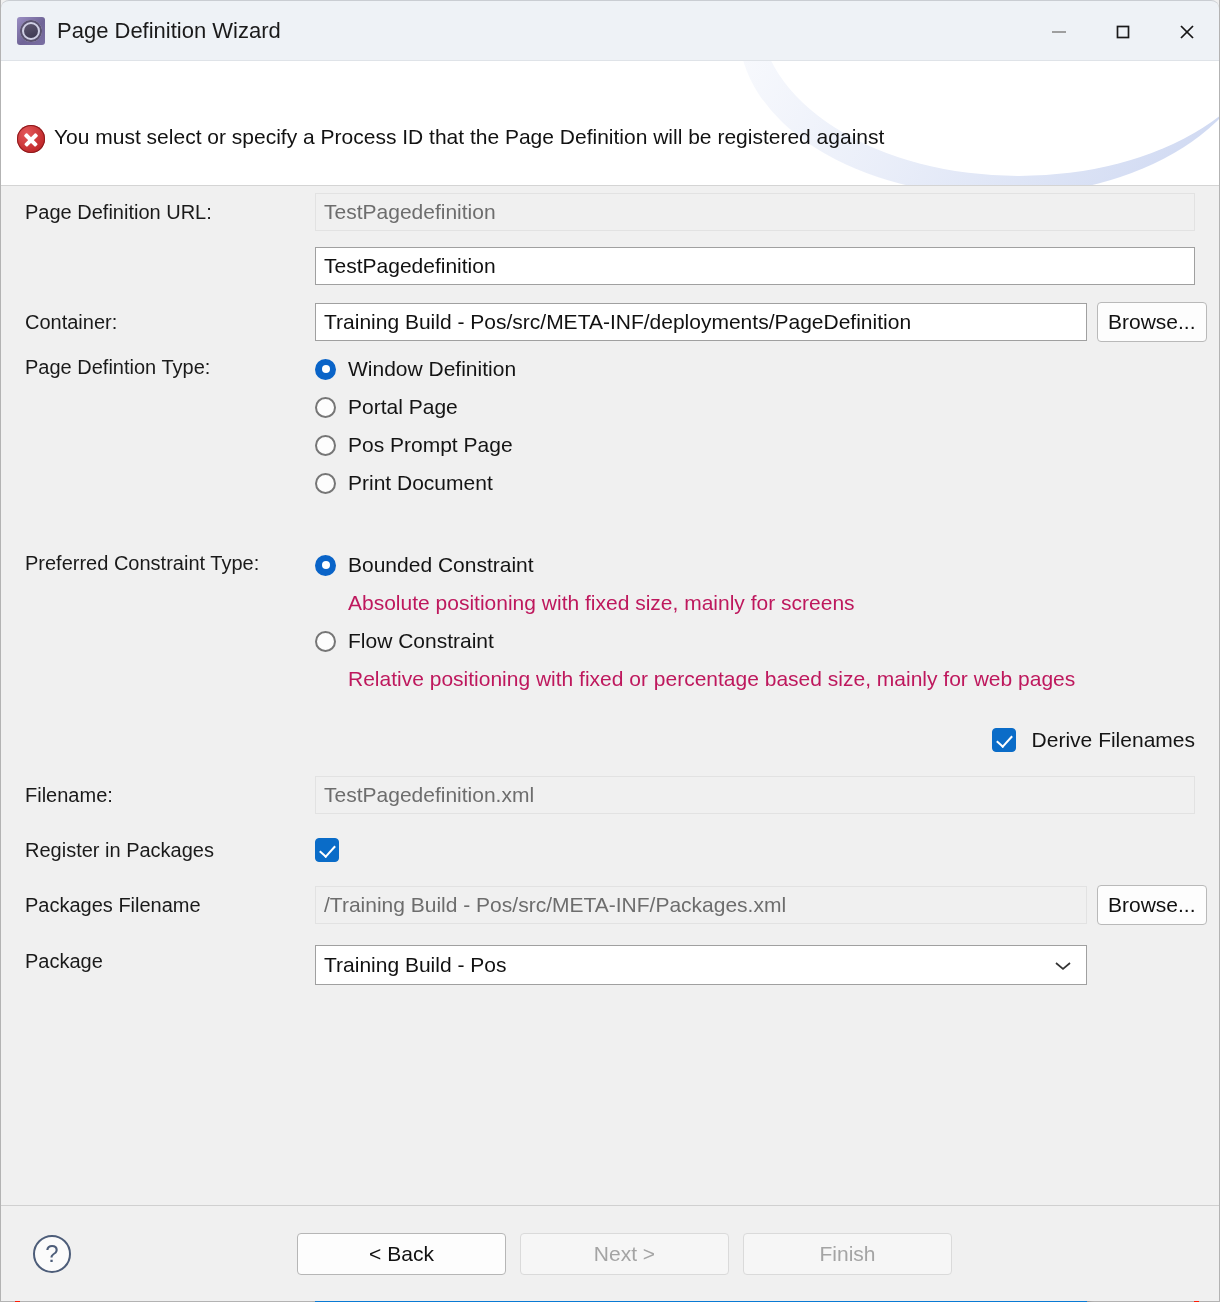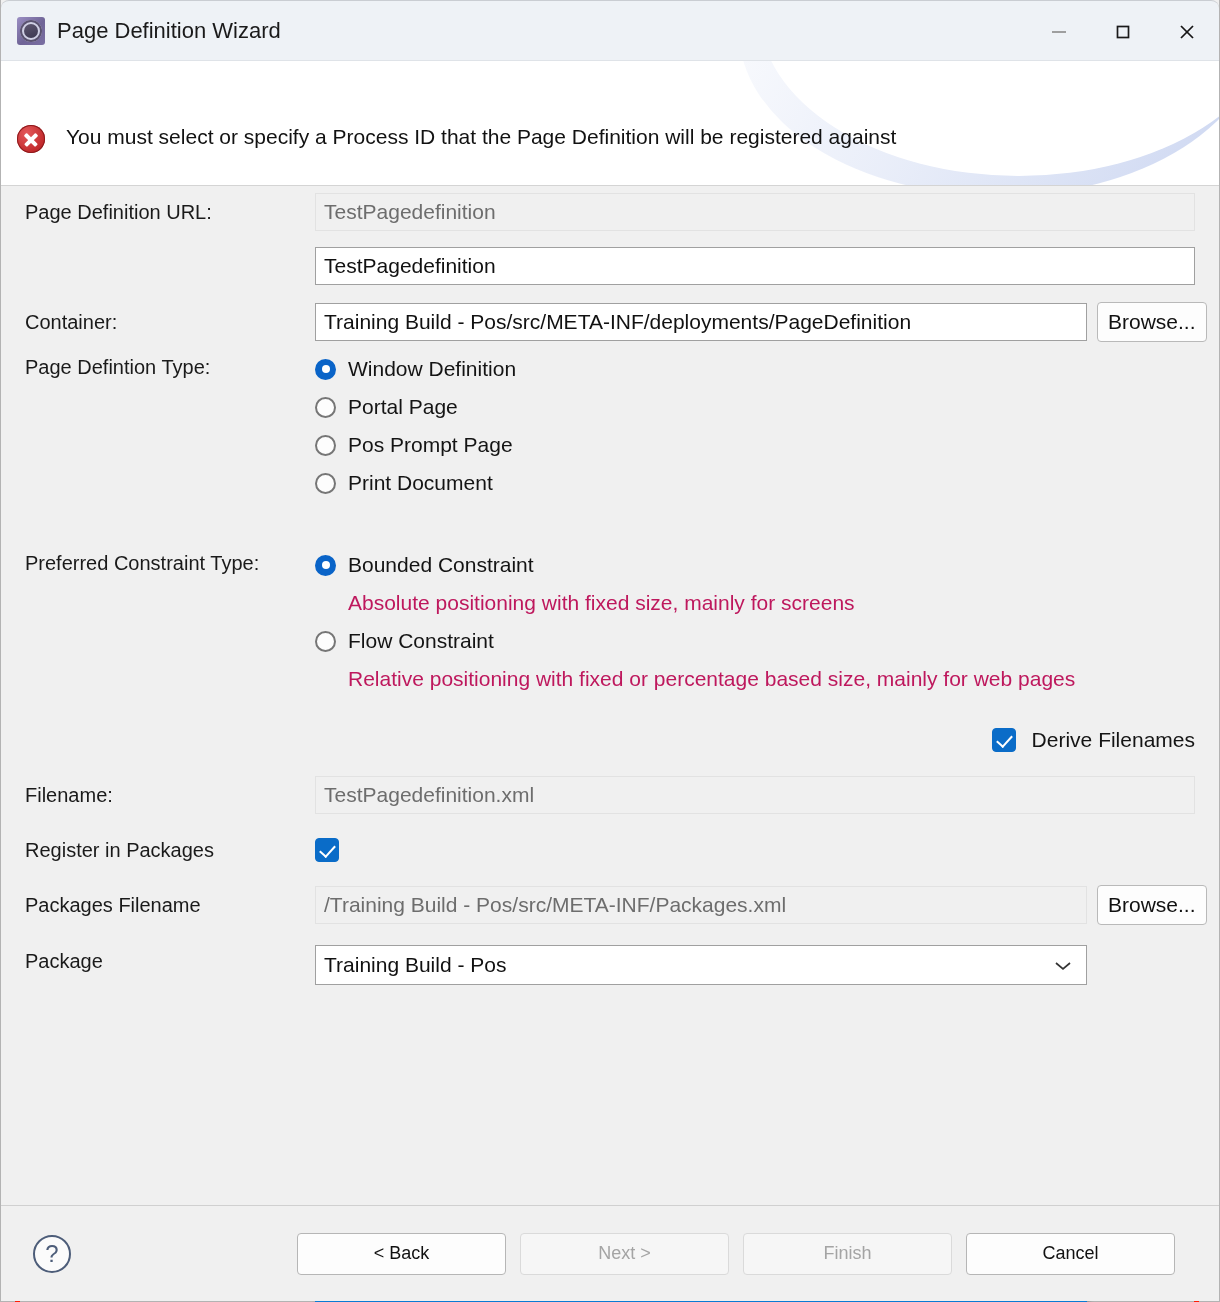--- a/index.html
+++ b/index.html
@@ -107,21 +107,21 @@
     font-size: 25px;
     font-weight: bold;
     color: #0a0a0a;
   }
   .header-msg {
     position: absolute;
     left: 16px; top: 60px;
     right: 230px;
     display: flex;
     align-items: flex-start;
-    gap: 21px;
+    gap: 9px;
   }
   .error-icon {
     flex: none;
     width: 28px; height: 28px;
     margin-top: 4px;
     border-radius: 50%;
     background: radial-gradient(circle at 35% 30%, #e4595b 0%, #c22a2c 70%, #a11f22 100%);
     box-shadow: inset 0 0 0 1px #8d1a1c;
     position: relative;
   }
@@ -337,21 +337,21 @@
     margin-left: 30px;
     width: 42px; height: 42px;
     flex: none;
   }
   .btn {
     height: 42px;
     width: 209px;
     border: 1px solid #b6b6b6;
     border-radius: 4px;
     background: #fdfdfd;
-    font-size: 18px;
+    font-size: 21px;
     color: #111;
     display: flex; align-items: center; justify-content: center;
     cursor: default;
   }
   .btn.disabled {
     color: #a4a4a4;
     background: #f6f6f6;
     border-color: #dadada;
   }
   .btn-group { display: flex; gap: 0; margin-left: 224px; }
@@ -522,17 +522,16 @@
     <div class="help-icon">
       <svg width="42" height="42" viewBox="0 0 42 42">
         <circle cx="21" cy="21" r="18" fill="#fbfbfb" stroke="#4d5d79" stroke-width="2"></circle>
         <text x="21" y="29" text-anchor="middle" font-family="Liberation Sans, sans-serif" font-size="24" fill="#4d5d79">?</text>
       </svg>
     </div>
     <div class="btn-group">
       <div class="btn">&lt; Back</div>
       <div class="btn disabled">Next &gt;</div>
       <div class="btn disabled">Finish</div>
-      <div class="btn btn-cancel">Cancel</div>
     </div>
   </div>
 
 </div>
 
 </body></html>

